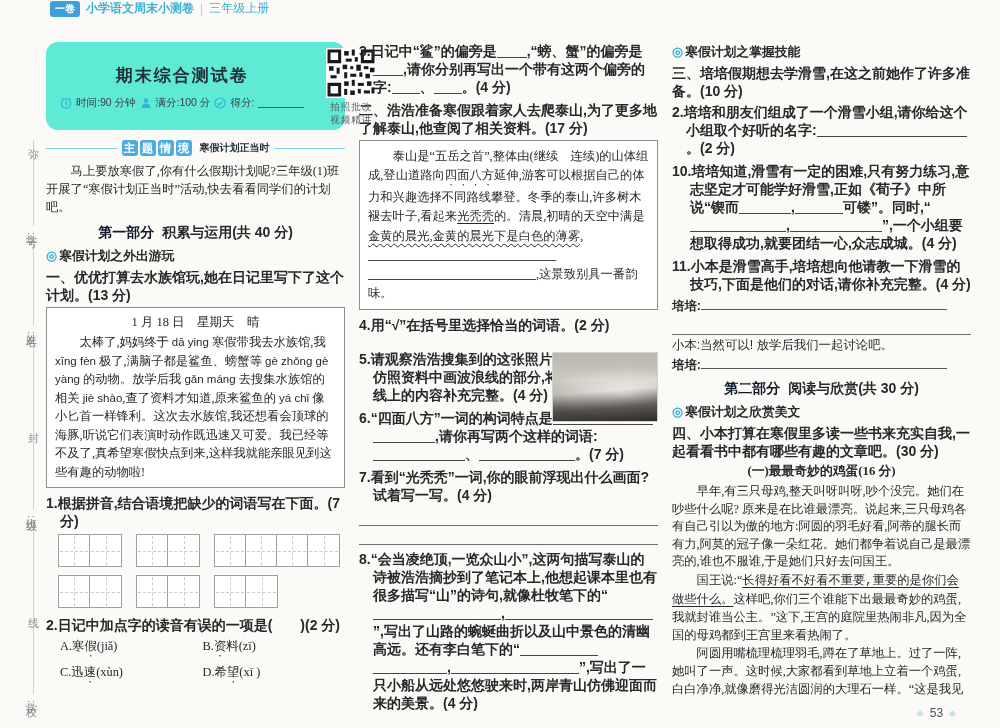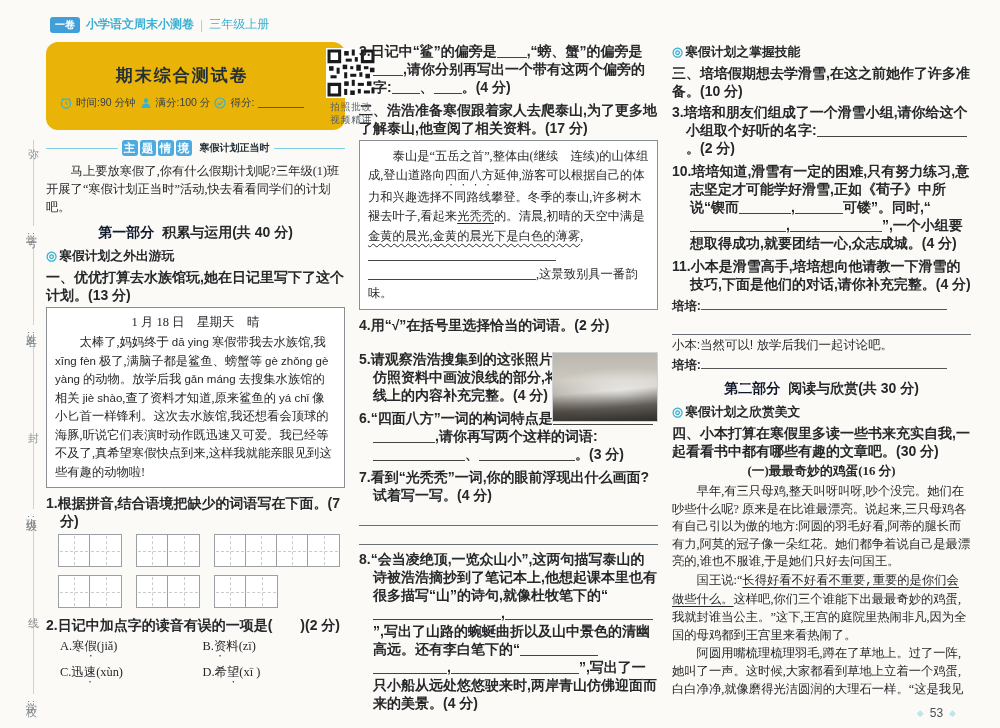--- a/index.html
+++ b/index.html
@@ -3,30 +3,30 @@
 <meta charset="utf-8">
 <style>
   * { margin:0; padding:0; box-sizing:border-box; }
   html,body { width:1000px; height:728px; overflow:hidden; }
   body {
     background:#fbfaf7;
     font-family:"Liberation Sans", sans-serif;
     color:#26282a;
     position:relative;
   }
-  .brand-row { position:absolute; left:50px; top:16px; display:flex; align-items:center; gap:6px; font-size:12px; color:#3ab0d4; font-weight:bold; }
+  .brand-row { position:absolute; left:50px; top:0; display:flex; align-items:center; gap:6px; font-size:12px; color:#3ab0d4; font-weight:bold; }
   .brand-badge { background:#3f9fd8; color:#fff; font-size:10px; padding:1px 5px; border-radius:3px; font-weight:bold; }
   .brand-div { color:#9fd6e6; font-weight:normal; }
   .brand-sub { color:#3ab0d4; font-weight:normal; }
 
   .content { position:absolute; left:46px; top:42px; display:flex; gap:14px; }
   .col { width:299px; }
 
   
-  .paper-box { background:#eab308; border-radius:12px; padding:10px 12px 8px 14px; display:flex; align-items:center; margin-bottom:10px; height:88px; }
+  .paper-box { background:#5eead4; border-radius:12px; padding:10px 12px 8px 14px; display:flex; align-items:center; margin-bottom:10px; height:88px; }
   .paper-box-left { flex:1; }
   .paper-title { text-align:center; font-size:17px; font-weight:bold; color:#243038; letter-spacing:2px; margin-bottom:9px; }
   .paper-meta { display:flex; align-items:center; font-size:10.5px; color:#37414a; gap:4px; flex-wrap:nowrap; white-space:nowrap; }
   .meta-icon { width:12px; height:12px; flex:0 0 auto; }
   .score-line { display:inline-block; width:46px; border-bottom:1px solid #555; height:10px; }
   .qr-wrap { width:58px; text-align:center; margin-left:22px; }
   .qr { width:50px; height:50px; background:#fff; display:block; margin:0 auto 3px; }
   .qr-cap { font-size:9.5px; color:#55606a; line-height:1.3; letter-spacing:1px; }
 
   
@@ -282,21 +282,21 @@
     <div class="q-block">
       <div class="stem hang">4.用“√”在括号里选择恰当的词语。(2 分)</div>
     </div>
 
     <div class="q-block q5-wrap">
       <div class="stem hang">5.请观察浩浩搜集到的这张照片,并仿照资料中画波浪线的部分,将横线上的内容补充完整。(4 分)</div>
       <div class="photo"></div>
     </div>
 
     <div class="q-block">
-      <div class="stem hang"><span>6.“四面八方”一词的构词特点是</span><span class="blank" style="width: 100px;"></span><span class="blank" style="width: 62px;"></span><span>,请你再写两个这样的词语:</span><span class="blank" style="width: 92px;"></span><span>、</span><span class="blank" style="width: 96px;"></span><span>。(3 分)</span></div>
+      <div class="stem hang"><span>6.“四面八方”一词的构词特点是</span><span class="blank" style="width: 100px;"></span><span class="blank" style="width: 62px;"></span><span>,请你再写两个这样的词语:</span><span class="blank" style="width: 92px;"></span><span>、</span><span class="blank" style="width: 96px;"></span><span>。(7 分)</span></div>
     </div>
 
     <div class="q-block">
       <div class="stem hang">7.看到“光秃秃”一词,你的眼前浮现出什么画面? 试着写一写。(4 分)</div>
       <div class="ansline"></div>
       <div class="ansline"></div>
     </div>
 
     <div class="q-block">
       <div class="stem hang"><span>8.“会当凌绝顶,一览众山小”,这两句描写泰山的诗被浩浩摘抄到了笔记本上,他想起课本里也有很多描写“山”的诗句,就像杜牧笔下的“</span><span class="blank" style="width: 128px;"></span><span>,</span><span class="blank" style="width: 148px;"></span><span>”,写出了山路的蜿蜒曲折以及山中景色的清幽高远。还有李白笔下的“</span><span class="blank" style="width: 78px;"></span><span class="blank" style="width: 74px;"></span><span>,</span><span class="blank" style="width: 128px;"></span><span>”,写出了一只小船从远处悠悠驶来时,两岸青山仿佛迎面而来的美景。(4 分)</span></div>
@@ -305,21 +305,21 @@
 
   <div class="col">
 
     <div class="topic">
       <span class="ring">◎</span><span>寒假计划之掌握技能</span>
     </div>
 
     <div class="stem">三、培培假期想去学滑雪,在这之前她作了许多准备。(10 分)</div>
 
     <div class="q-block">
-      <div class="stem hang"><span>3.培培和朋友们组成了一个滑雪小组,请你给这个小组取个好听的名字:</span><span class="blank" style="width: 150px;"></span><span>。(2 分)</span></div>
+      <div class="stem hang"><span>2.培培和朋友们组成了一个滑雪小组,请你给这个小组取个好听的名字:</span><span class="blank" style="width: 150px;"></span><span>。(2 分)</span></div>
     </div>
 
     <div class="q-block">
       <div class="stem hang18"><span>10.培培知道,滑雪有一定的困难,只有努力练习,意志坚定才可能学好滑雪,正如《荀子》中所说“锲而</span><span class="blank" style="width: 52px;"></span><span>,</span><span class="blank" style="width: 48px;"></span><span>可镂”。同时,“</span><span class="blank" style="width: 96px;"></span><span>,</span><span class="blank" style="width: 92px;"></span><span>”,一个小组要想取得成功,就要团结一心,众志成城。(4 分)</span></div>
     </div>
 
     <div class="q-block">
       <div class="stem hang18">11.小本是滑雪高手,培培想向他请教一下滑雪的技巧,下面是他们的对话,请你补充完整。(4 分)</div>
       <div class="dialog-line">
         <span class="dialog-name">培培:</span><span class="dlg-blank" style="width:246px"></span>

